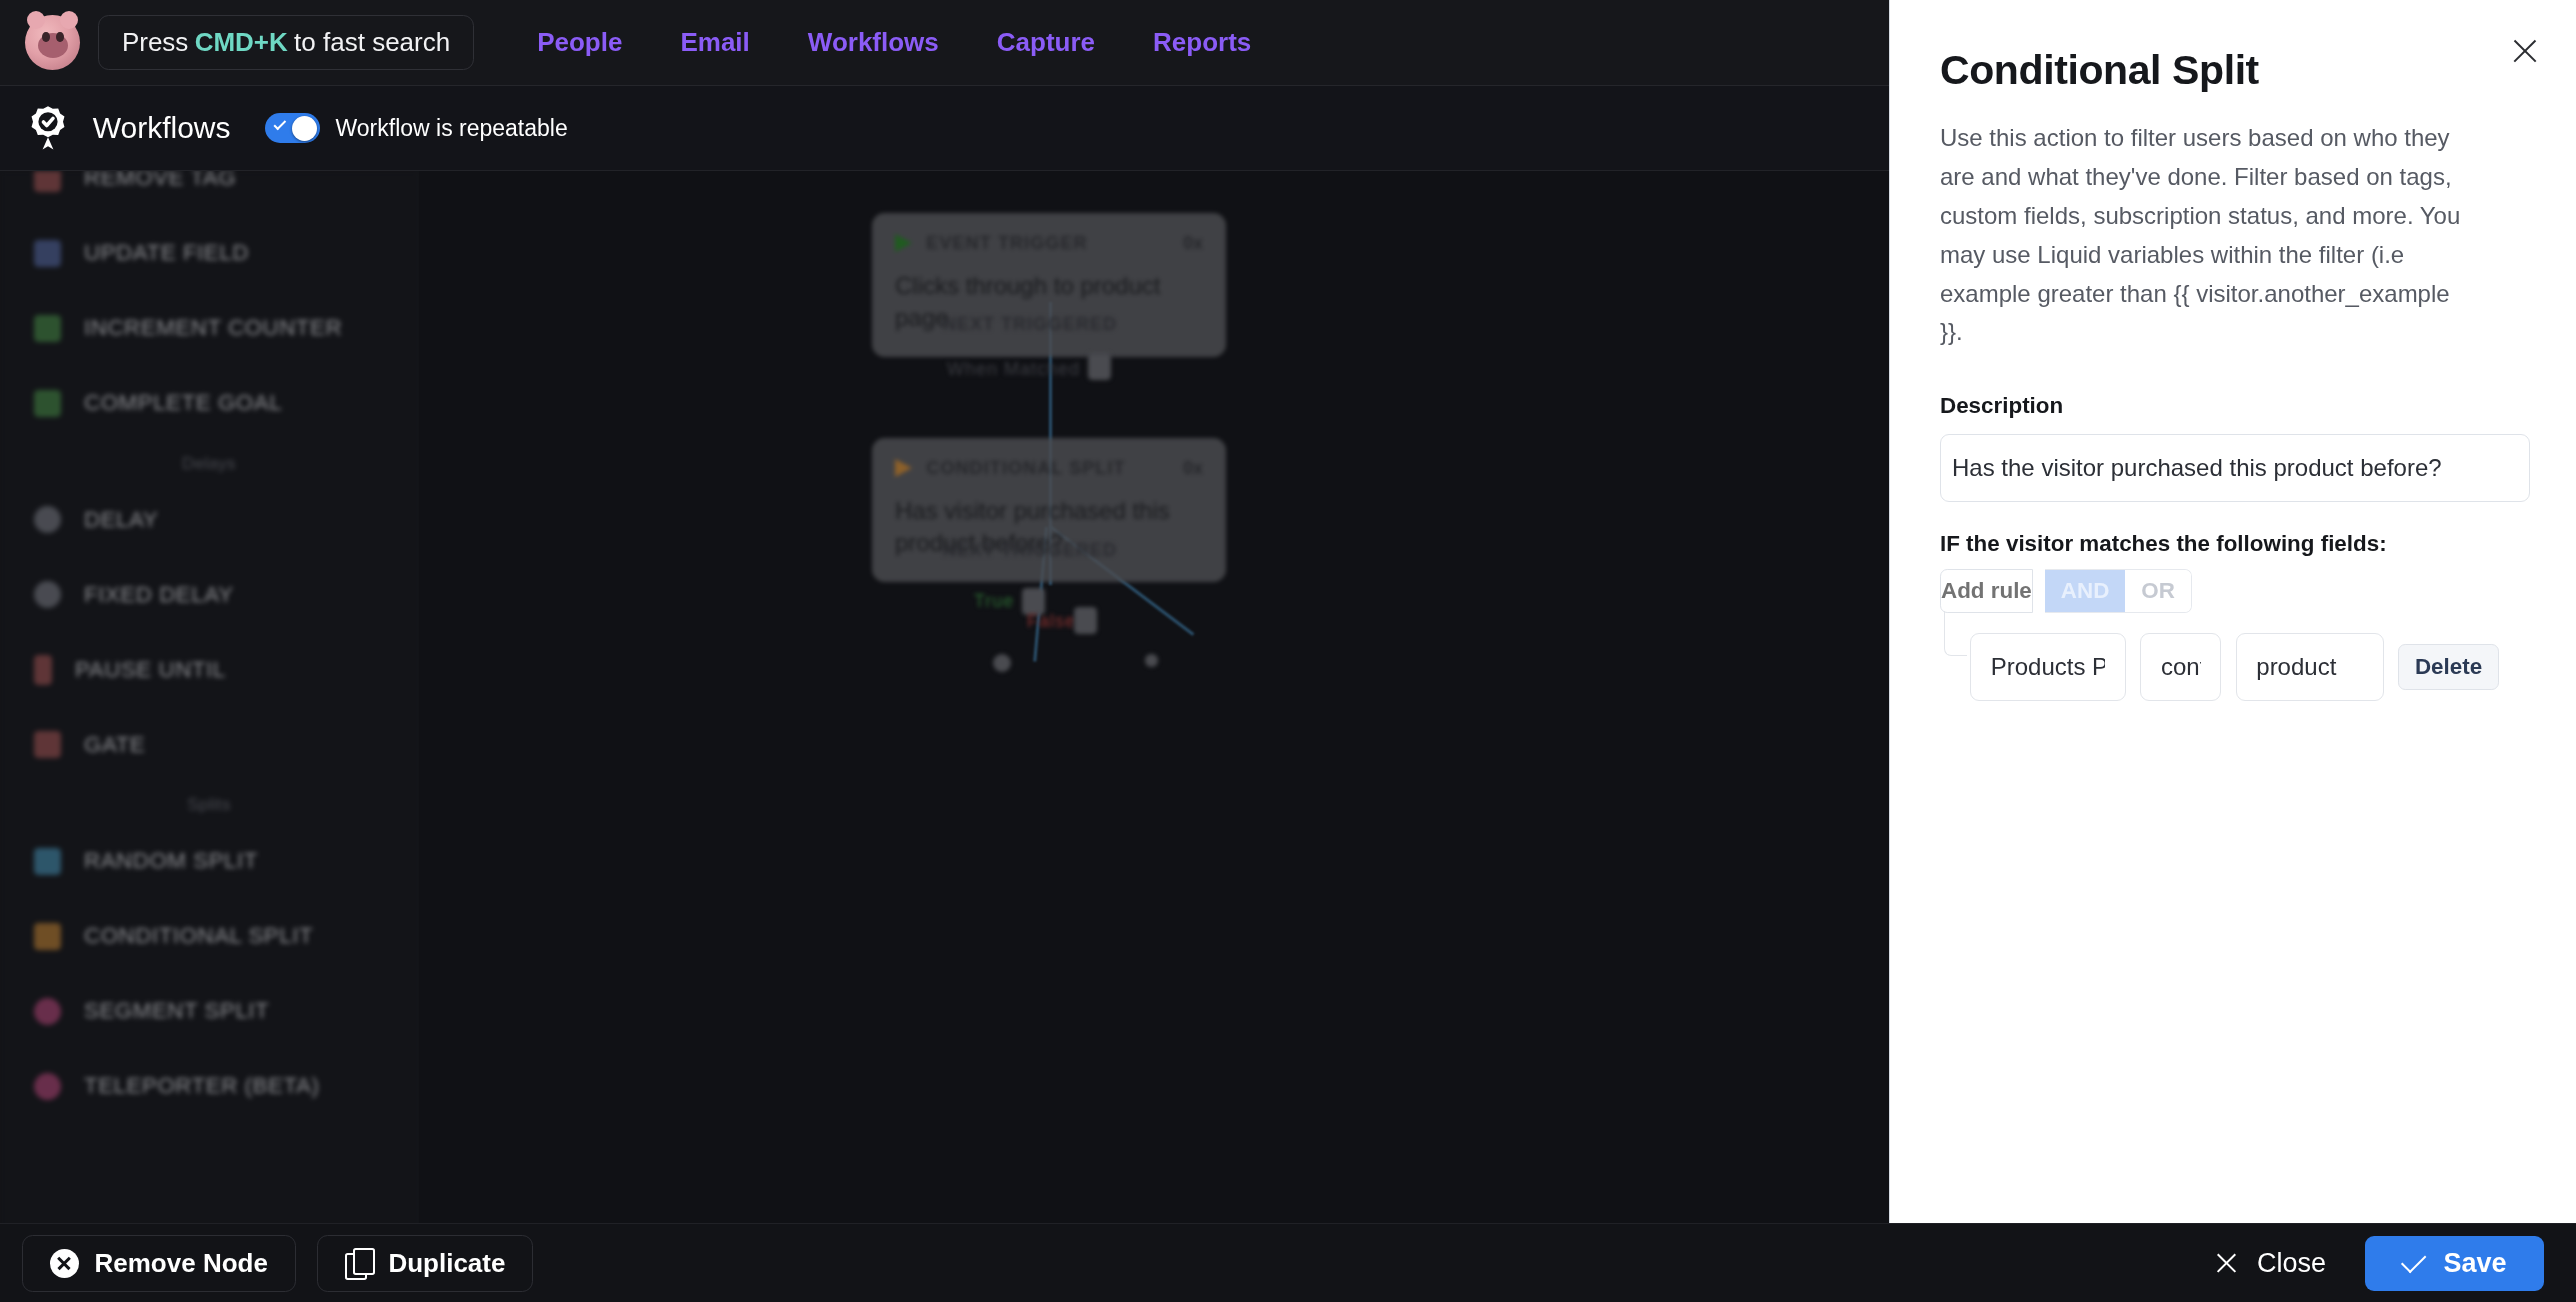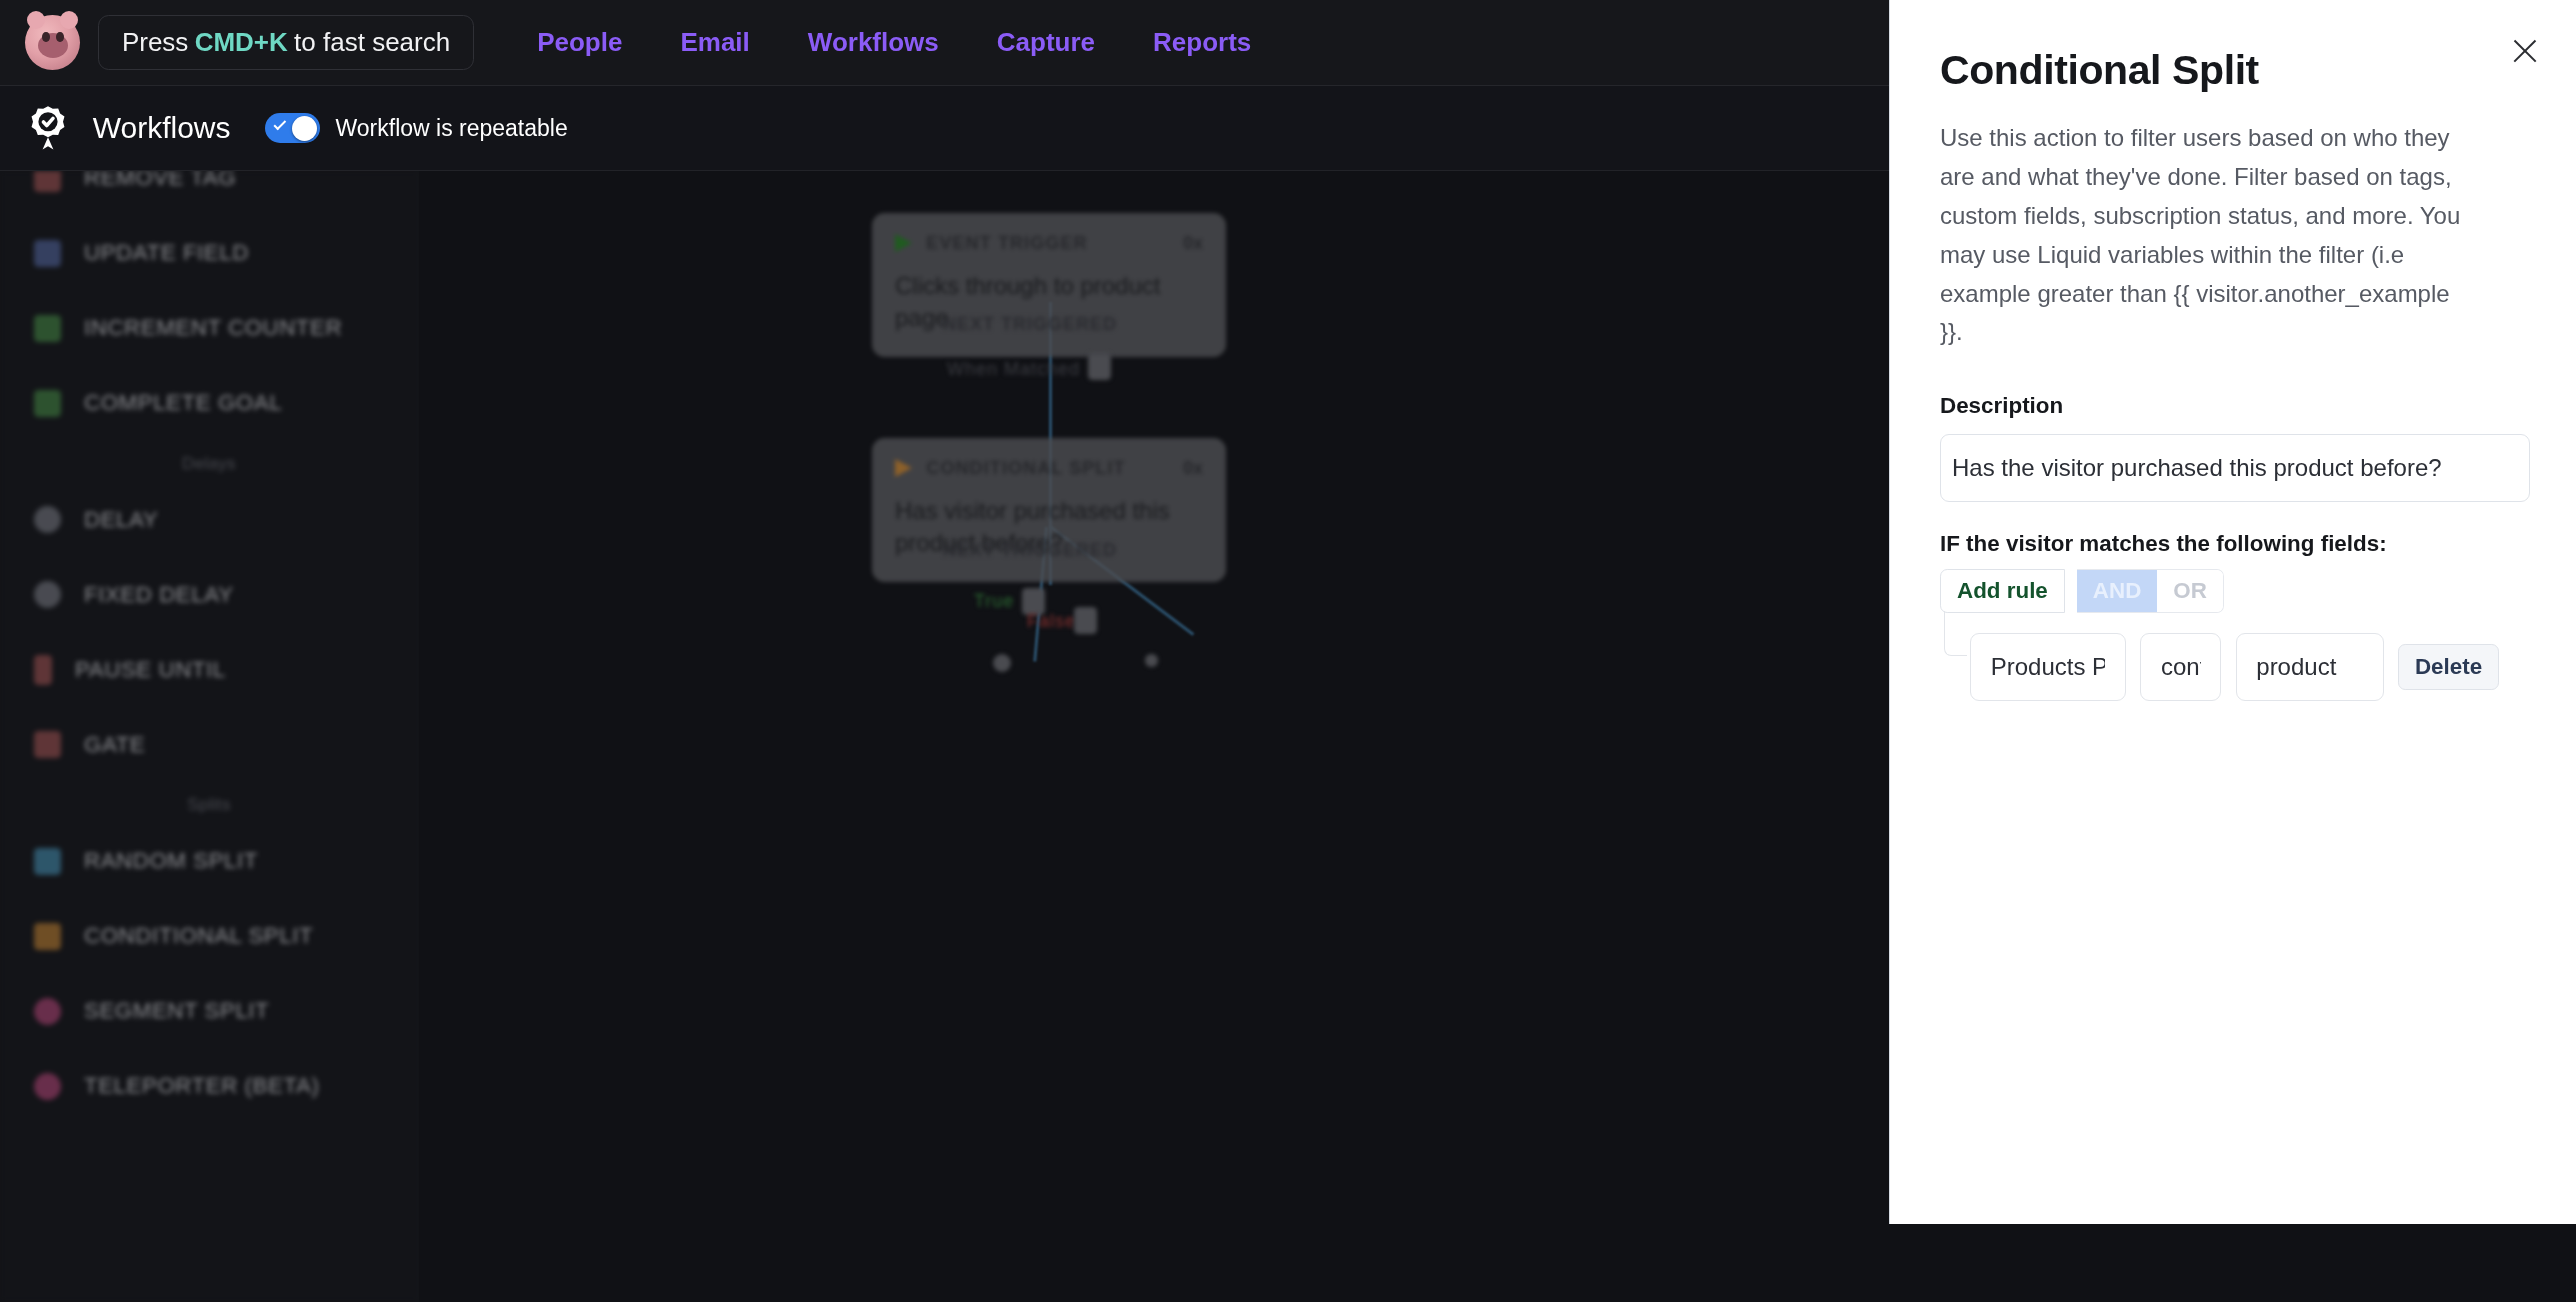--- a/index.html
+++ b/index.html
@@ -196,23 +196,23 @@
     padding: 0 11px; outline: none;
     font-family: "Liberation Sans", sans-serif;
   }
 
   .if-label {
     padding: 29px 50px 0 50px;
     font-size: 22.4px; font-weight: 700; color: #16181c;
   }
   .rule-bar { padding: 12.5px 50px 0 50px; display: flex; align-items: stretch; }
   .btn-addrule {
-    font-size: 22.4px; font-weight: 700; color: #14532d;
+    font-size: 22.4px; font-weight: 700; color: #737373;
     background: #fff; border: 0.9px solid #dfe3e9; border-radius: 7.2px 0 0 7.2px;
-    padding: 8px 16px; cursor: pointer; font-family: "Liberation Sans", sans-serif;
+    padding: 8px 0; cursor: pointer; font-family: "Liberation Sans", sans-serif;
   }
   .andor {
     display: flex; border: 0.9px solid #e6e9ee; border-left: none; border-radius: 0 7.2px 7.2px 0; overflow: hidden; margin-left: 12px;
   }
   .andor div {
     font-size: 22.4px; font-weight: 700; padding: 8px 16px; cursor: pointer;
   }
   .andor .and { background: #c3d7f7; color: #e8f0fd; }
   .andor .or  { background: #fff; color: #c6cad2; }
 
@@ -472,15 +472,36 @@
 
     <div class="rule-row">
       <div class="rule-elbow"></div>
       <input class="rule-field rf-1" type="text" value="Products Purc" style="">
       <input class="rule-field rf-2" type="text" value="conta" style="">
       <input class="rule-field rf-3" type="text" value="product" style="">
       <button class="btn-delete">Delete</button>
     </div>
   </div>
 
+  <div class="bottombar">
+    <div class="bb-btn">
+      <span class="ico-xcircle"></span>
+      <span>Remove Node</span>
+    </div>
+    <div class="bb-btn">
+      <span class="ico-dup"></span>
+      <span>Duplicate</span>
+    </div>
+
+    <div class="bb-right">
+      <div class="bb-close">
+        <span class="ico-x"></span>
+        <span>Close</span>
+      </div>
+      <button class="bb-save">
+        <span class="ico-check"></span>
+        <span>Save</span>
+      </button>
+    </div>
+  </div>
 
 </div>
 
 
 </body></html>

